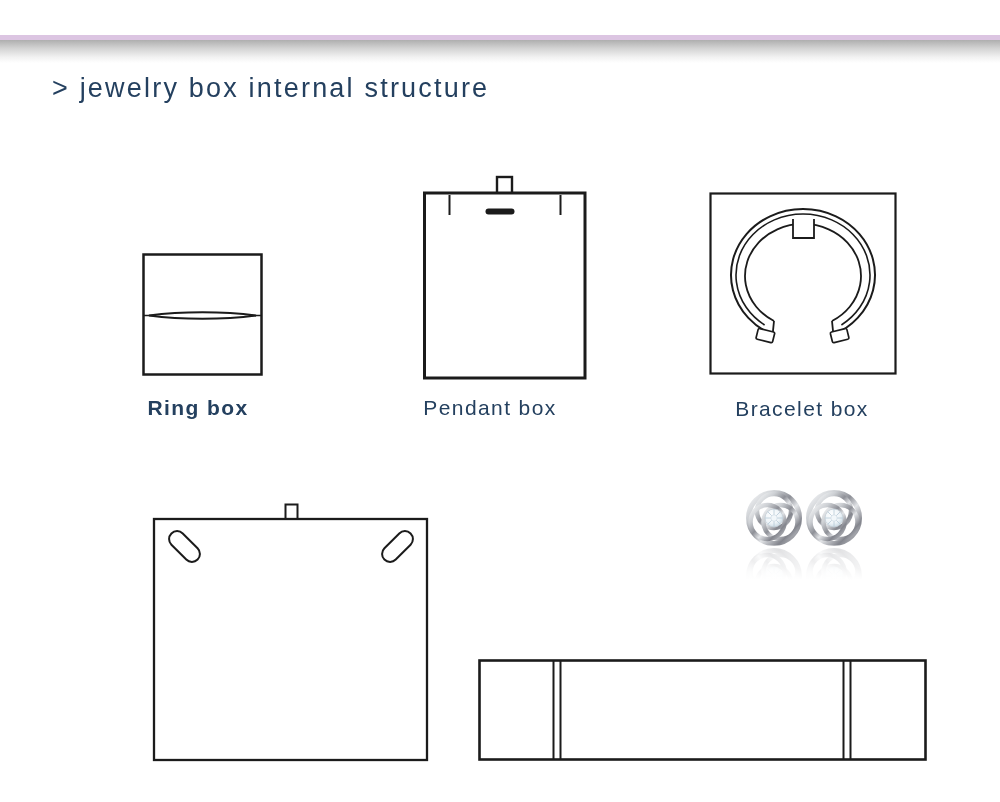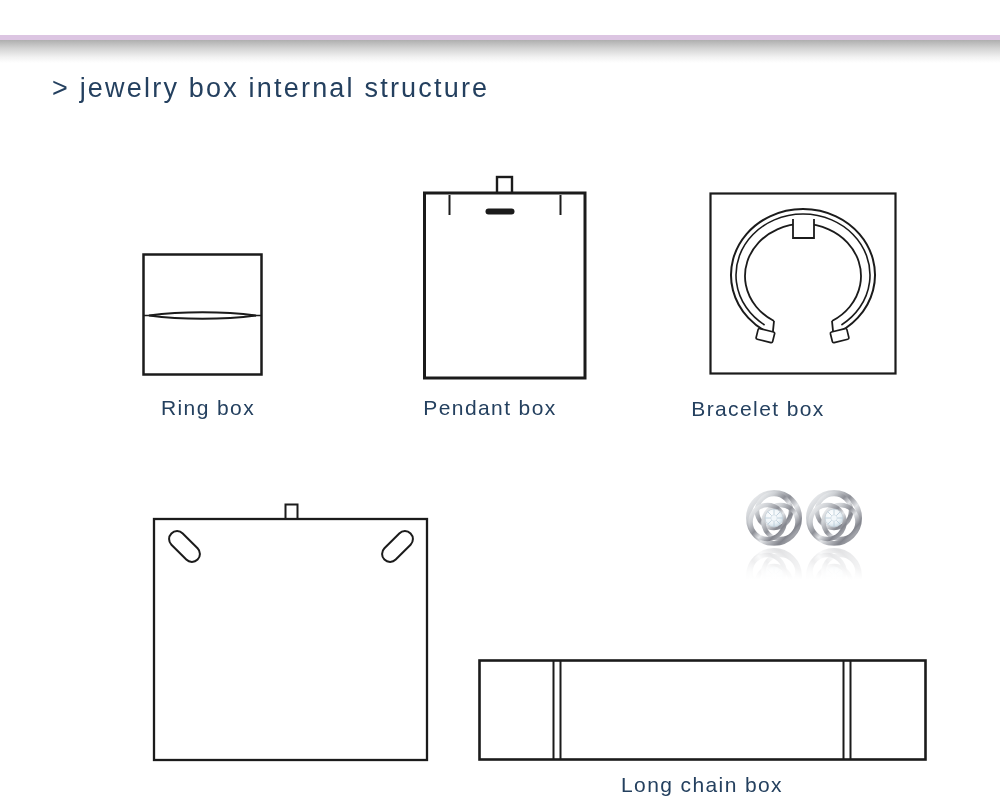--- a/index.html
+++ b/index.html
@@ -13,23 +13,23 @@
     background:linear-gradient(to bottom,#aeaeae 0%,#d2d2d2 35%,#f2f2f2 75%,#ffffff 100%);}
   .bottom-bar{position:absolute;left:0;top:793px;width:1000px;height:7px;background:#c6b47c;}
   .page-title{
     position:absolute;left:52px;top:38px;width:560px;
     color:#24405f;font-size:27px;letter-spacing:2.2px;font-weight:400;white-space:nowrap;
   }
   .label{
     position:absolute;width:220px;text-align:center;
     color:#24405f;font-size:21px;letter-spacing:1.4px;font-weight:400;white-space:nowrap;
   }
-  .lbl-ring{left:98px;top:361px;}
+  .lbl-ring{left:88px;top:361px;font-weight:bold;}
   .lbl-pendant{left:380px;top:361px;}
-  .lbl-bracelet{left:648px;top:362px;text-align:center;}
+  .lbl-bracelet{left:692px;top:362px;text-align:center;}
   .lbl-longchain{left:592px;top:738px;}
   .diagram{position:absolute;}
   .d-ring{left:142px;top:218px;}
   .d-pendant{left:421px;top:139px;}
   .d-bracelet{left:709px;top:157px;}
   .d-necklace{left:152px;top:467px;}
   .d-longchain{left:477px;top:623px;}
   .d-earrings{left:734px;top:450px;}
 </style>
 </head>
@@ -122,16 +122,15 @@
     <rect x="0" y="60" width="140" height="35" fill="url(#fade)"></rect>
   </svg>
 
   <svg class="diagram d-longchain" width="451" height="104" viewBox="0 0 451 104">
     <rect x="2.5" y="2.5" width="446" height="99" fill="#ffffff" stroke="#1b1b1b" stroke-width="2.6"></rect>
     <line x1="76.5" y1="3" x2="76.5" y2="101" stroke="#1b1b1b" stroke-width="2"></line>
     <line x1="83.5" y1="3" x2="83.5" y2="101" stroke="#1b1b1b" stroke-width="2"></line>
     <line x1="366.5" y1="3" x2="366.5" y2="101" stroke="#1b1b1b" stroke-width="2"></line>
     <line x1="373.5" y1="3" x2="373.5" y2="101" stroke="#1b1b1b" stroke-width="2"></line>
   </svg>
-  <div class="label lbl-longchain">Long chain box</div>
 
   <div class="bottom-bar"></div>
 </div>
 
 </body></html>

